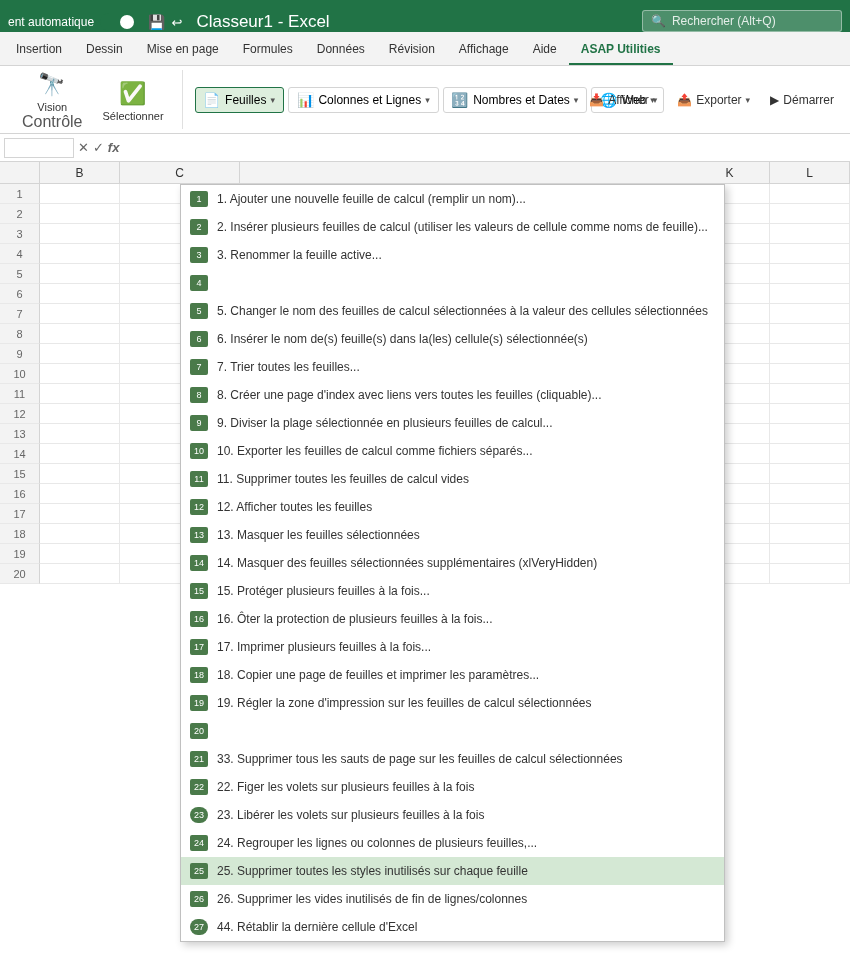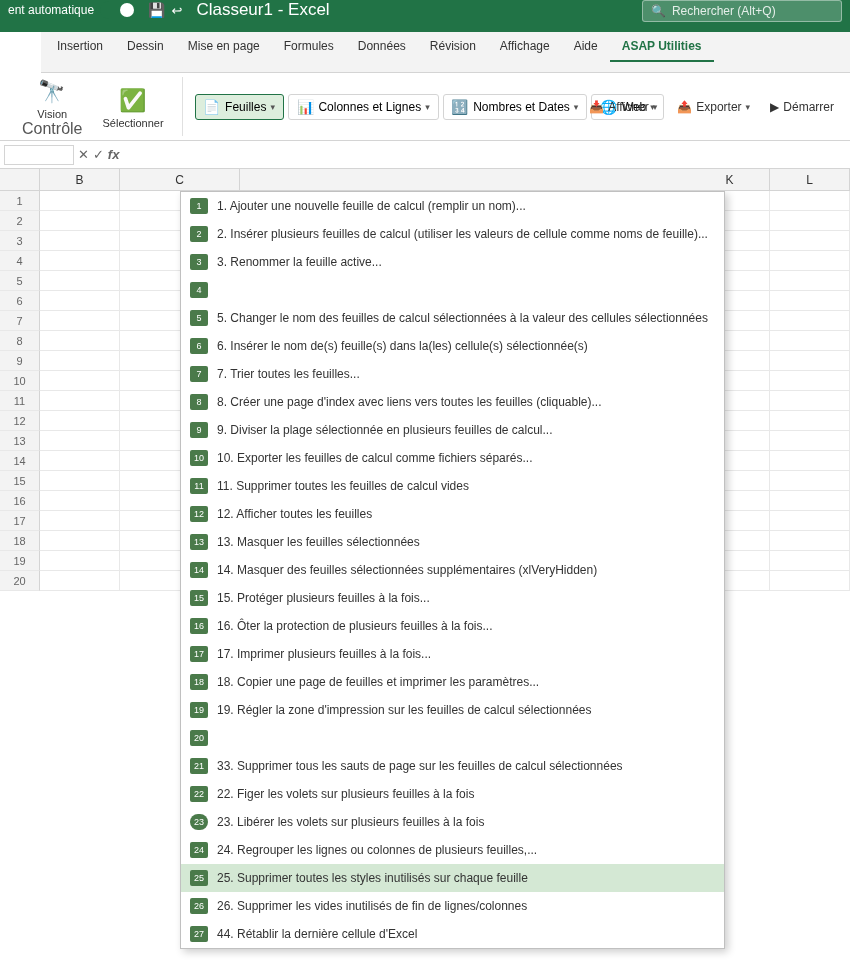--- a/index.html
+++ b/index.html
@@ -11,21 +11,21 @@
       height: 978px;
       overflow: hidden;
       position: relative;
     }
 
     
     .title-bar {
       background: #217346;
       height: 32px;
       display: flex;
-      align-items: flex-start;
+      align-items: flex-end;
       padding: 0 8px;
       color: white;
     }
     .title-bar-left {
       display: flex;
       align-items: center;
       gap: 6px;
       flex: 1;
     }
     .title-bar-title {
@@ -49,24 +49,23 @@
       color: rgba(255,255,255,0.85);
       font-size: 12px;
       gap: 6px;
     }
 
     
     .ribbon-tabs {
       background: #f3f3f3;
       border-bottom: 1px solid #d4d4d4;
       display: flex;
-      align-items: flex-start;
+      align-items: flex-end;
       padding: 0 4px;
-      height: 41px;
-      margin-left: 41px;
+      height: 34px;
     }
     .ribbon-tab {
       padding: 0 12px;
       height: 30px;
       display: flex;
       align-items: center;
       cursor: pointer;
       font-size: 12px;
       color: #333;
       border-bottom: 2px solid transparent;
@@ -727,20 +726,20 @@
           <span class="menu-item-text"><span>25. </span>Supprimer toutes les  styles inutilisés sur chaque feuille</span>
         </div>
         <div class="dropdown-menu-item">
           <span class="menu-icon" style="font-size: 13px;">
             <div style="width: 18px; height: 16px; background: rgb(74, 122, 74); border-radius: 2px; display: flex; align-items: center; justify-content: center; font-size: 9px; color: white;">26</div>
           </span>
           <span class="menu-item-text"><span>26. </span>Supprimer les vides inutilisés de fin de lignes/colonnes</span>
         </div>
         <div class="dropdown-menu-item">
           <span class="menu-icon" style="font-size: 13px;">
-            <div style="width: 18px; height: 16px; background: rgb(74, 122, 74); border-radius: 2px; display: flex; align-items: center; justify-content: center; font-size: 9px; color: white;">27</div>
+            <div style="width: 18px; height: 16px; background: rgb(74, 122, 74); border-radius: 8px; display: flex; align-items: center; justify-content: center; font-size: 9px; color: white;">27</div>
           </span>
           <span class="menu-item-text"><span>44. </span>Rétablir la dernière cellule d'Excel</span>
         </div>
       </div>
   </div>
 
 </div>
 
 </body></html>

